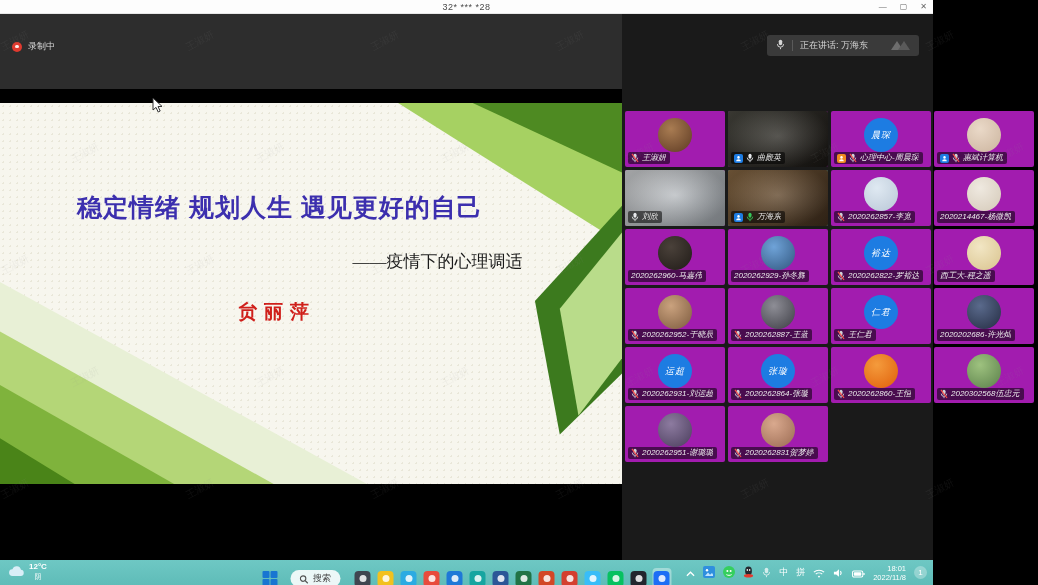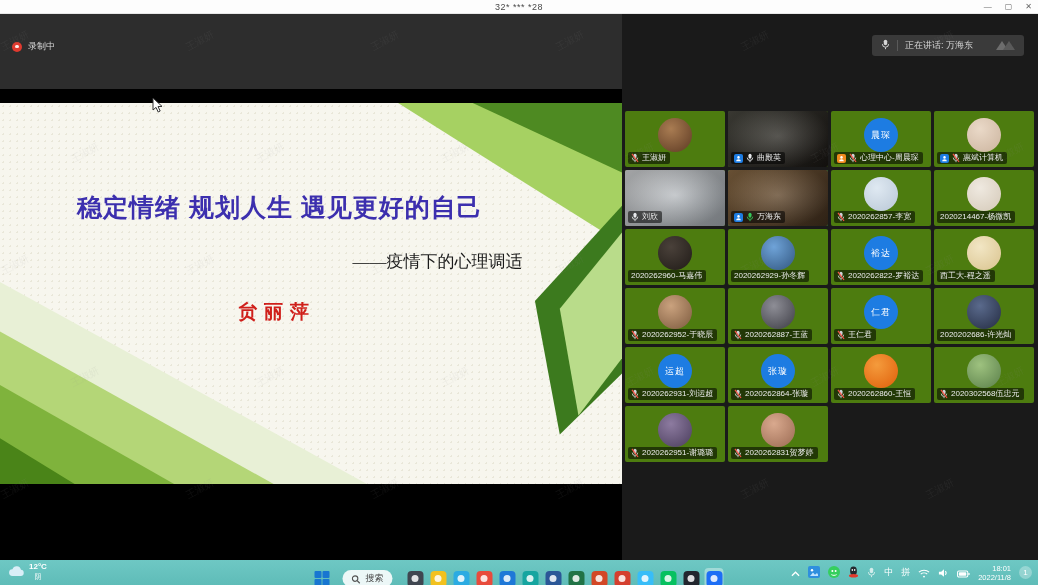--- a/index.html
+++ b/index.html
@@ -1,18 +1,18 @@
 <!DOCTYPE html>
 <html><head>
 <meta charset="utf-8">
 <style>
   * { margin:0; padding:0; box-sizing:border-box; }
   html,body { width:1038px; height:585px; overflow:hidden; background:#000;
               font-family:"Liberation Sans","DejaVu Sans",sans-serif; }
-  #app { position:relative; width:1038px; height:585px; }
+  #app { position:relative; width:933px; height:585px; }
 
   
   .titlebar { position:absolute; top:0; left:0; right:0; height:14px; background:#fdfdfd;
               border-bottom:1px solid #e8e8e8; display:flex; align-items:center; justify-content:center; }
   .titlebar .title { font-size:9px; color:#4a4a4a; letter-spacing:.5px; }
   .win-controls { position:absolute; right:6px; top:0; height:14px; display:flex; align-items:center; gap:13px; }
   .win-controls span { font-size:8px; color:#666; line-height:1; cursor:default; }
 
   
   .main { position:absolute; top:14px; left:0; right:0; bottom:25px; display:flex; }
@@ -59,21 +59,21 @@
                    border-radius:3px; display:flex; align-items:center; gap:7px; padding:0 9px;
                    color:#d6d6d6; font-size:9px; }
   .speaking-pill .vdiv { width:1px; height:11px; background:#5a5a5a; }
   .tm-logo { display:flex; margin-left:16px; }
   .tm-logo i { width:0; height:0; border-left:6px solid transparent; border-right:6px solid transparent;
                border-bottom:9px solid #6d6d6d; display:block; }
   .tm-logo i+i { margin-left:-5px; border-bottom-color:#5a5a5a; }
 
   .grid { position:absolute; top:97px; left:3px; display:grid;
           grid-template-columns:repeat(4,100px); grid-auto-rows:56px; gap:3px; }
-  .tile { position:relative; background:#4d7c0f; border-radius:2px; overflow:hidden; }
+  .tile { position:relative; background:#a21caf; border-radius:2px; overflow:hidden;font-style:italic; }
   .tile.active { box-shadow:inset 0 0 0 1px #27ae60; }
   .vid { position:absolute; inset:0; }
   .vid::after { content:""; position:absolute; inset:0;
                 background:radial-gradient(ellipse at 50% 45%, rgba(255,255,255,.18), rgba(0,0,0,.25) 75%); }
   .ava { position:absolute; left:50%; top:7px; transform:translateX(-50%); width:34px; height:34px;
          border-radius:50%; }
   .ava.init { background:#1d7ce2; display:flex; align-items:center; justify-content:center;
               color:#fff; font-size:9px; letter-spacing:1px; }
   .namebar { position:absolute; left:3px; bottom:3px; display:flex; align-items:center; gap:3px;
              background:rgba(0,0,0,.55); border-radius:2px; padding:1px 4px 1px 3px; max-width:93px; }

